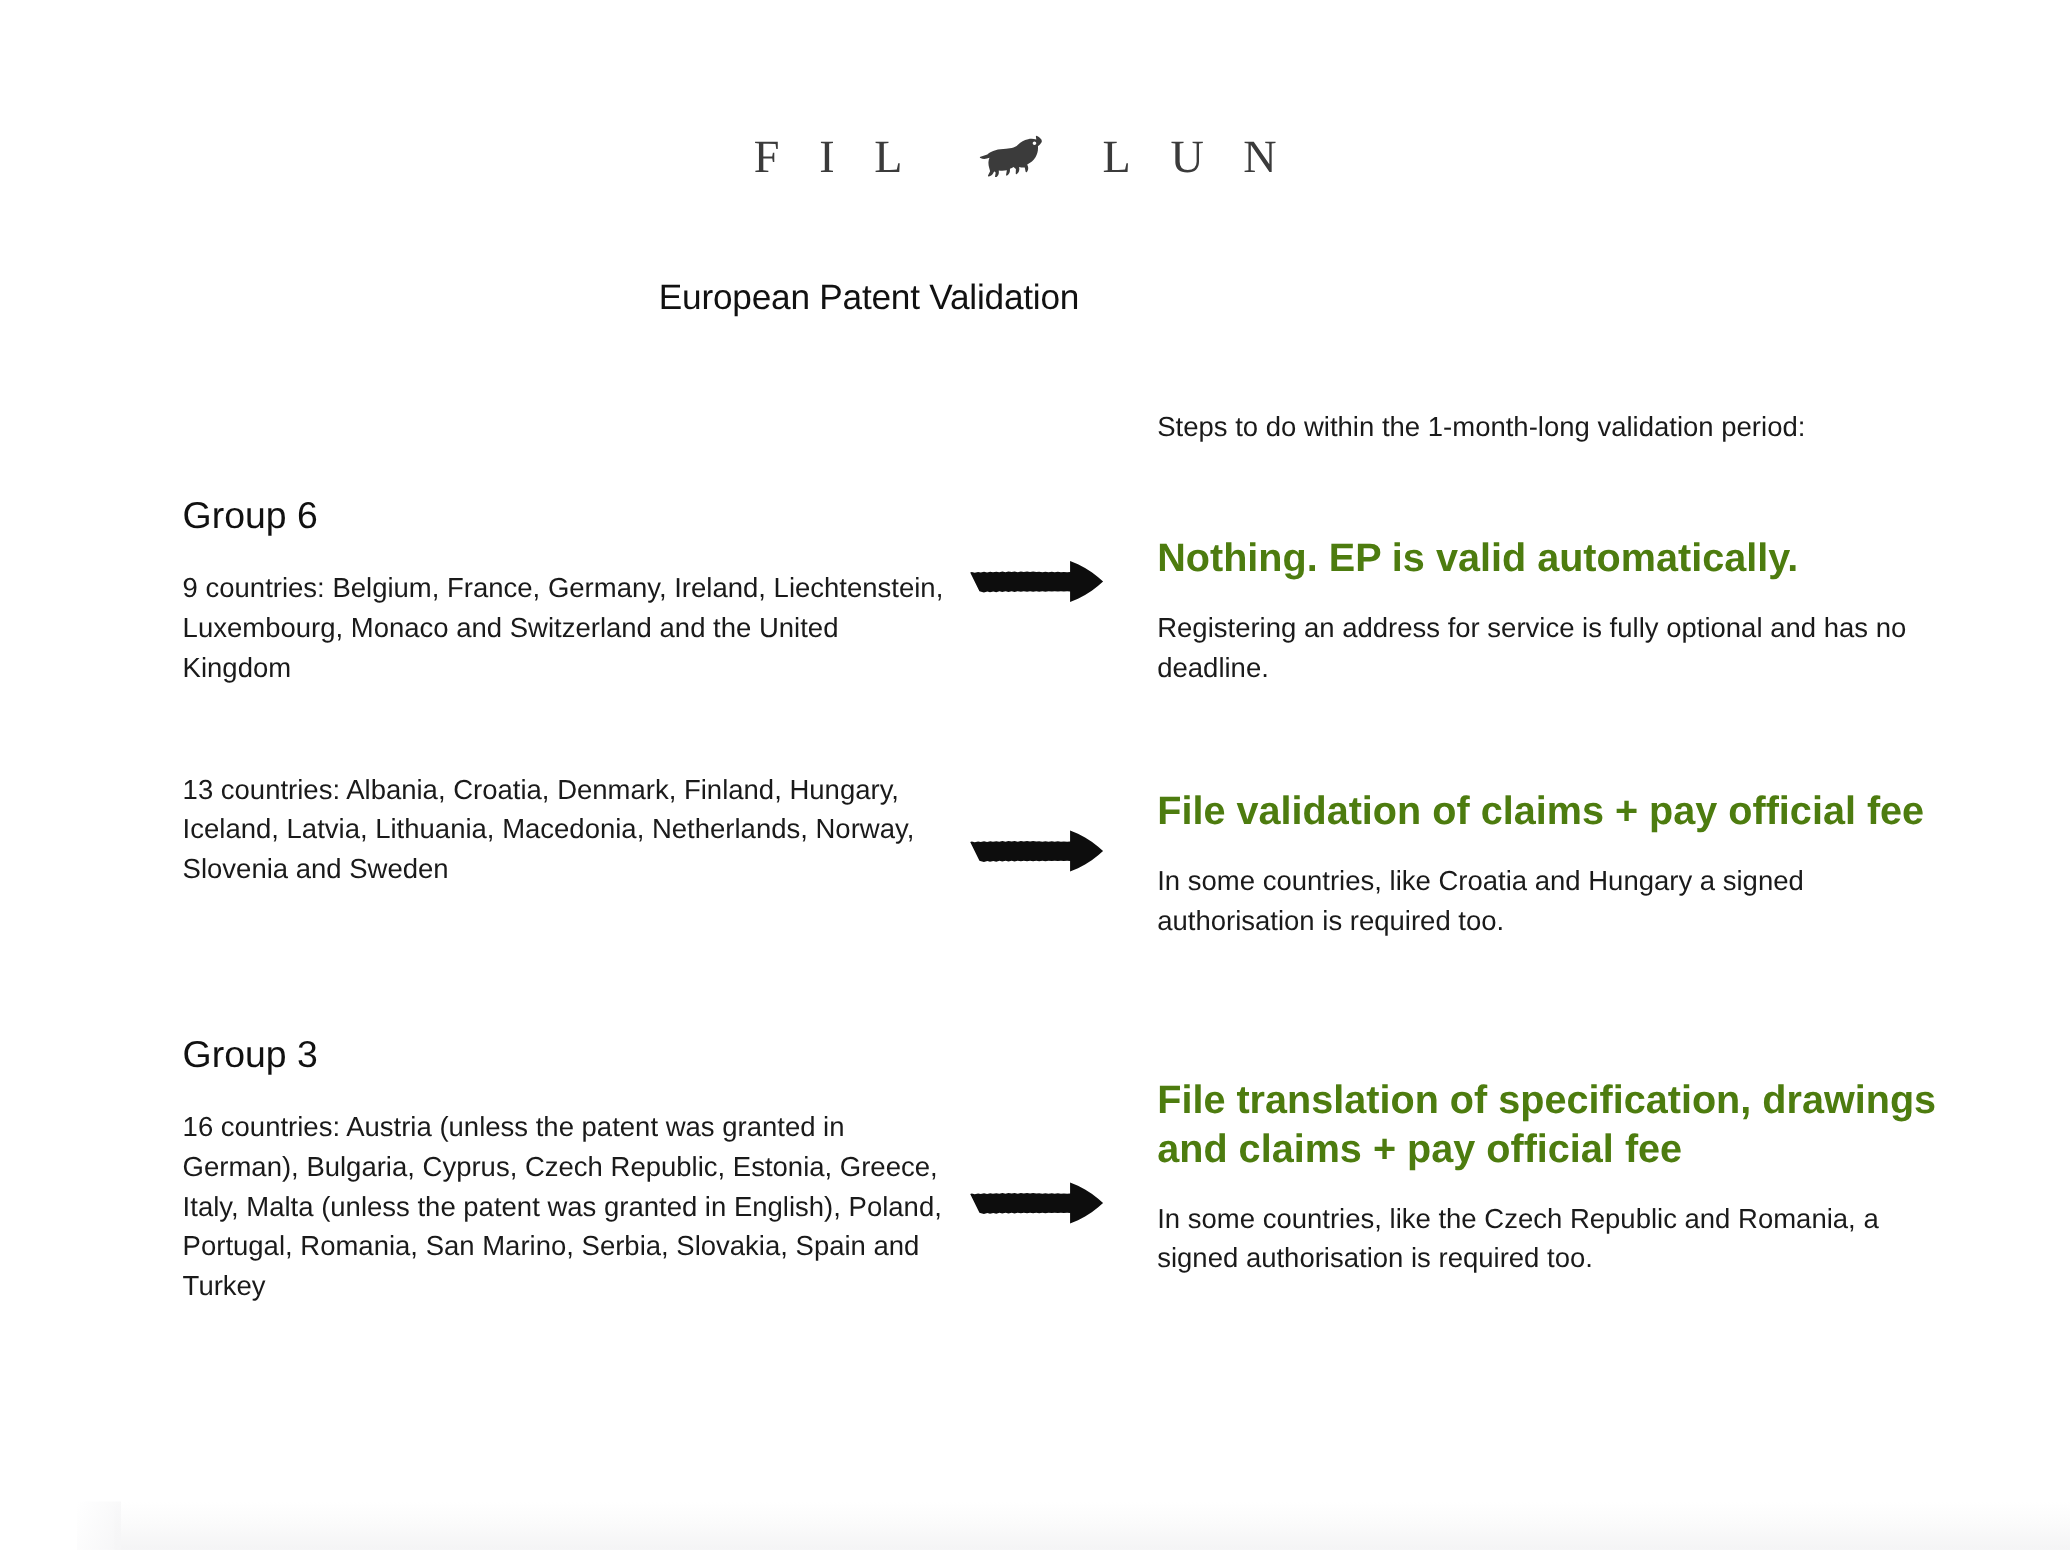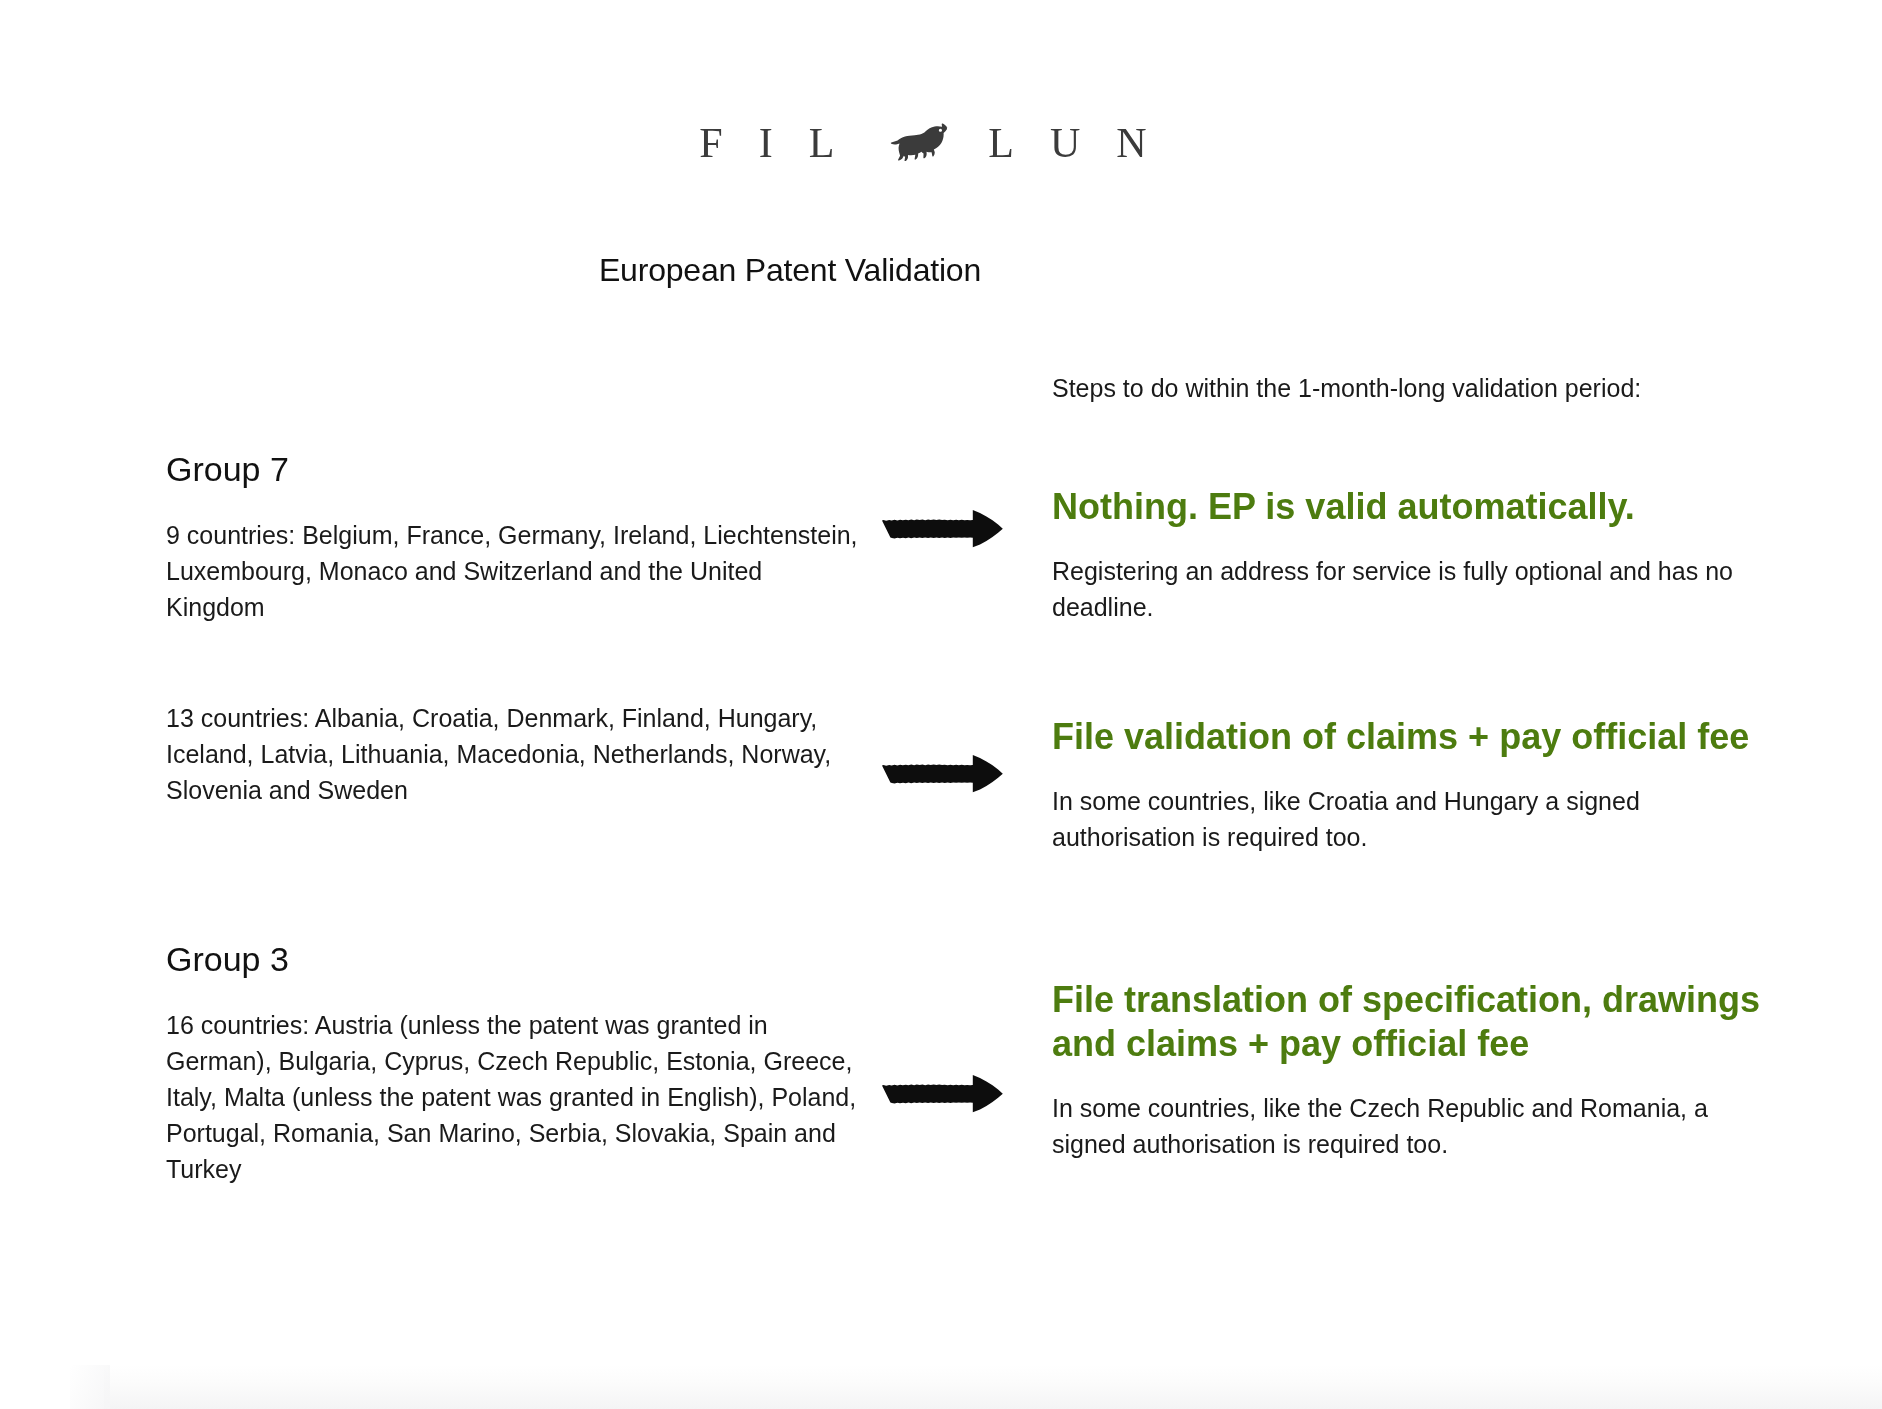--- a/index.html
+++ b/index.html
@@ -25,21 +25,21 @@
 
   
   .logo-wrap {
     position: absolute;
     top: 122px;
     left: 0;
     width: 1882px;
     display: flex;
     align-items: center;
     justify-content: center;
-    gap: 1px;
+    gap: 15px;
   }
 
   .logo-text {
     font-family: "Liberation Serif", serif;
     font-size: 42px;
     letter-spacing: 36px;
     color: #3b3b3b;
     font-weight: 400;
     line-height: 1;
     white-space: pre;
@@ -196,21 +196,21 @@
     <span class="logo-text right">LUN</span>
   </div>
 
   <h1 class="page-title">European Patent Validation</h1>
 
   <div class="content">
 
     <div class="col-left">
 
       <div class="group-block g1">
-        <div class="group-heading">Group 7</div>
+        <div class="group-heading">Group 6</div>
         <div class="group-body">9 countries: Belgium, France, Germany, Ireland, Liechtenstein, Luxembourg, Monaco and Switzerland and the United Kingdom</div>
       </div>
 
       <div class="group-block g2">
         <div class="group-body">13 countries: Albania, Croatia, Denmark, Finland, Hungary, Iceland, Latvia, Lithuania, Macedonia, Netherlands, Norway, Slovenia and Sweden</div>
       </div>
 
       <div class="group-block g3">
         <div class="group-heading">Group 3</div>
         <div class="group-body">16 countries: Austria (unless the patent was granted in German), Bulgaria, Cyprus, Czech Republic, Estonia, Greece, Italy, Malta (unless the patent was granted in English), Poland, Portugal, Romania, San Marino, Serbia, Slovakia, Spain and Turkey</div>

